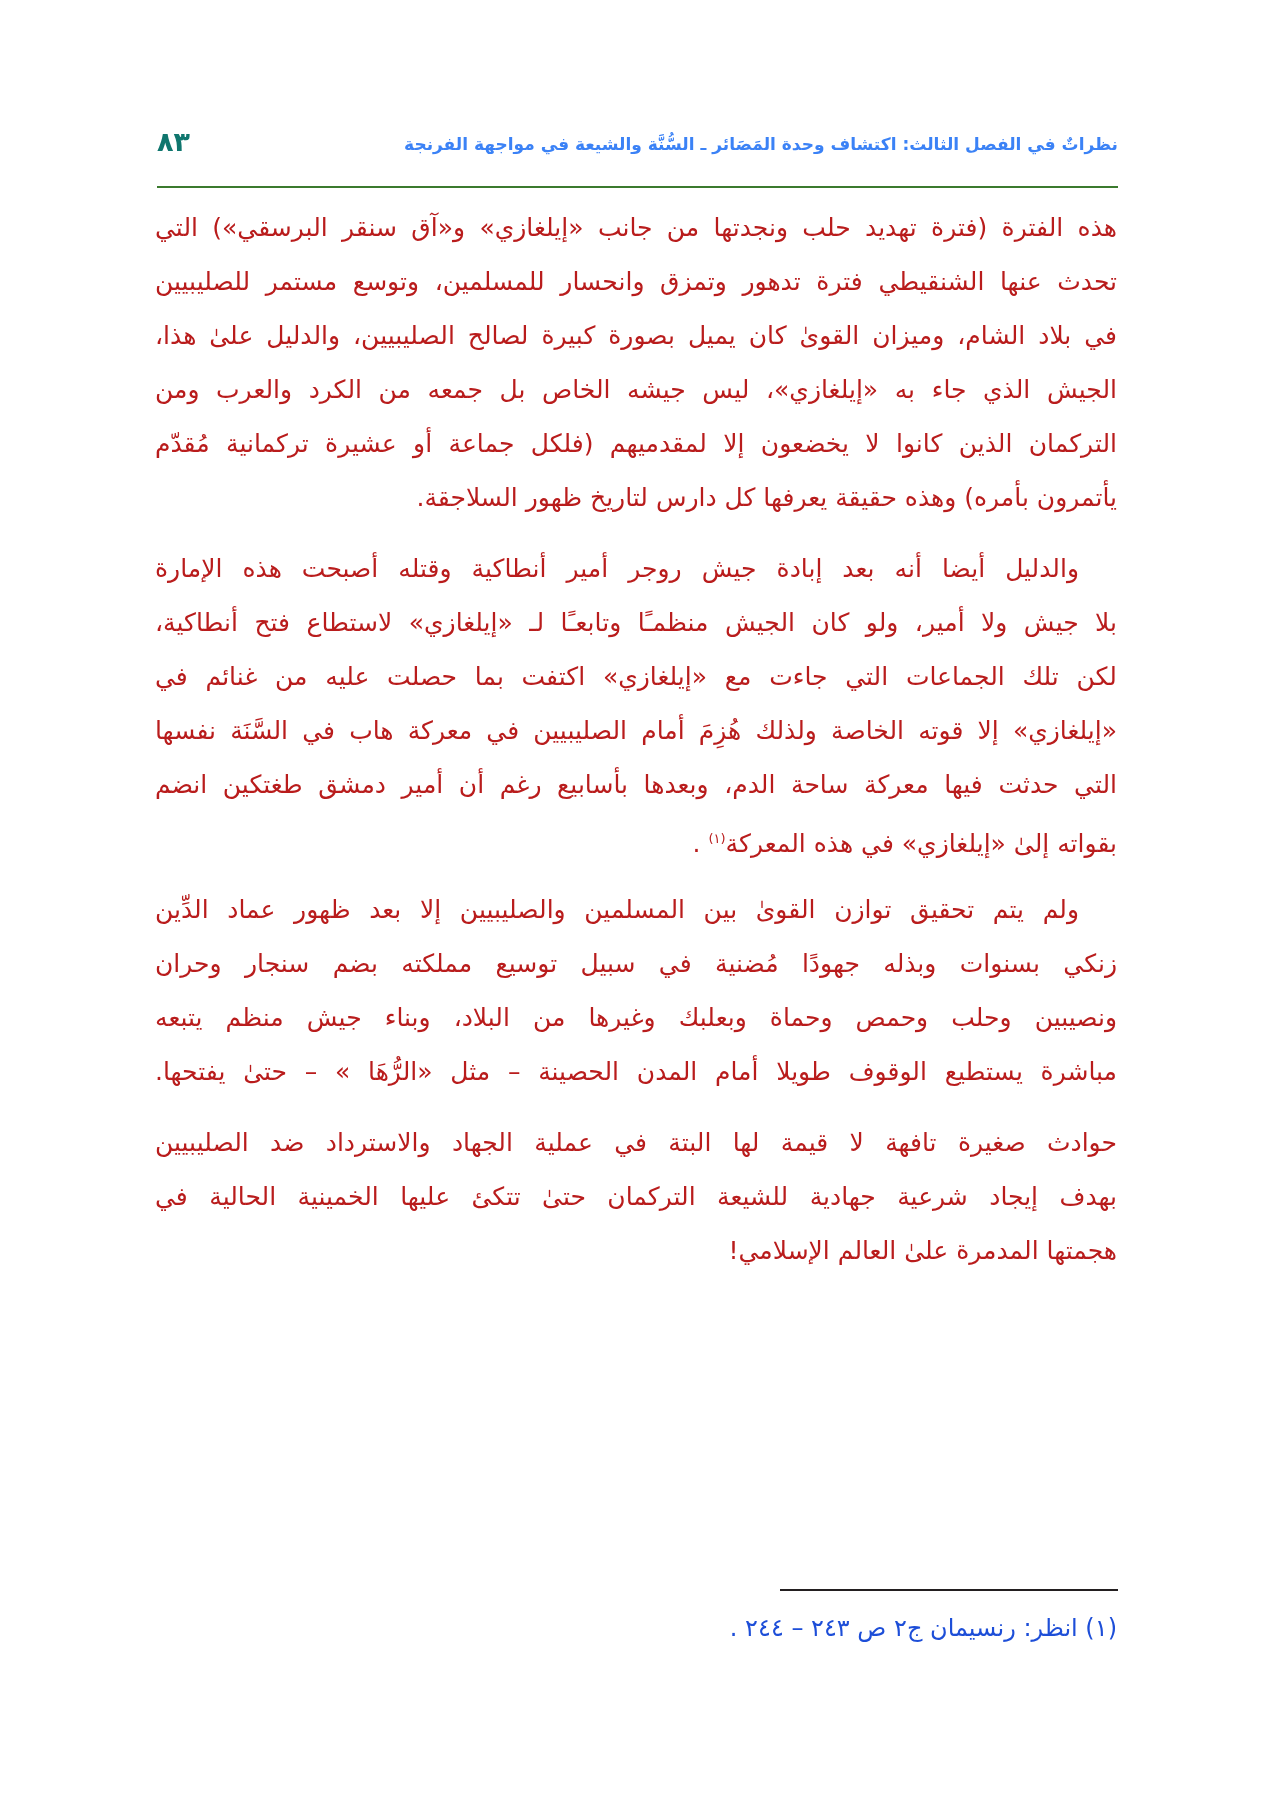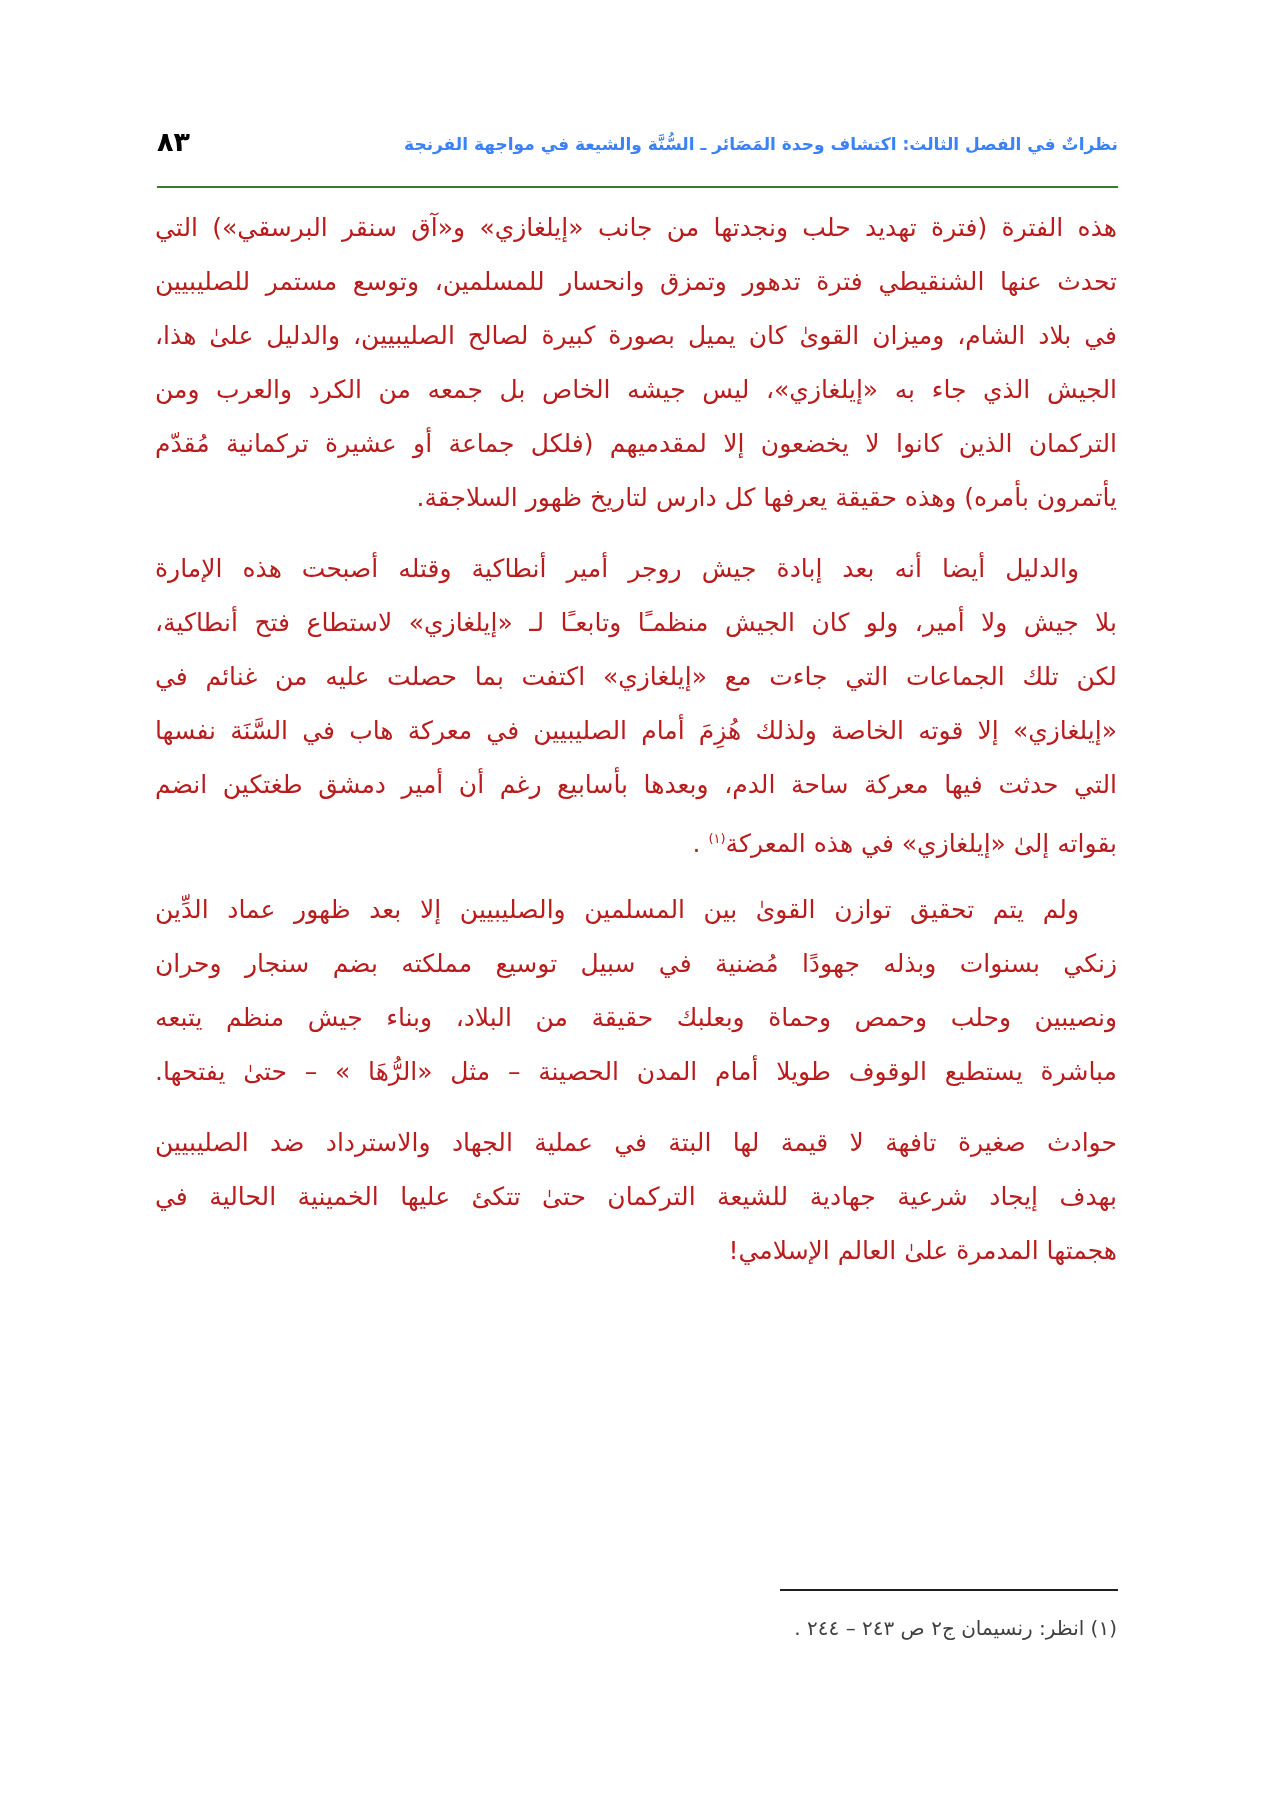--- a/index.html
+++ b/index.html
@@ -42,21 +42,21 @@
       letter-spacing: -0.3px;
     }
     .page-number {
       position: absolute;
       left: 0;
       top: 0;
       direction: rtl;
       font-family: "DejaVu Sans", sans-serif;
       font-size: 27px;
       font-weight: bold;
-      color: #000000;
+      color: #0f766e;
     }
     .header-rule {
       position: absolute;
       left: 157px;
       top: 186px;
       width: 961px;
       height: 2px;
       background: #3b7a2e;
     }
     .body-text {
@@ -96,23 +96,23 @@
       background: #231f20;
     }
     .footnote {
       position: absolute;
       left: 155px;
       top: 1610px;
       width: 962px;
       direction: rtl;
       text-align: right;
       font-family: "DejaVu Sans", sans-serif;
-      font-size: 20px;
+      font-size: 24px;
       line-height: 36px;
-      color: #404040;
+      color: #1d4ed8;
     }
     sup.fnref {
       font-size: 13px;
       vertical-align: super;
     }
   </style>
 </head>
 <body>
 
 <div class="page">
@@ -139,21 +139,21 @@
       <span class="line">بلا جيش ولا أمير، ولو كان الجيش منظمـًا وتابعـًا لـ «إيلغازي» لاستطاع فتح أنطاكية،</span>
       <span class="line">لكن تلك الجماعات التي جاءت مع «إيلغازي» اكتفت بما حصلت عليه من غنائم في</span>
       <span class="line">«إيلغازي» إلا قوته الخاصة ولذلك هُزِمَ أمام الصليبيين في معركة هاب في السَّنَة نفسها</span>
       <span class="line">التي حدثت فيها معركة ساحة الدم، وبعدها بأسابيع رغم أن أمير دمشق طغتكين انضم</span>
       <span class="line last"><span>بقواته إلىٰ «إيلغازي» في هذه المعركة</span><sup class="fnref">(١)</sup><span> .</span></span>
     </p>
 
     <p class="para">
       <span class="line indent">ولم يتم تحقيق توازن القوىٰ بين المسلمين والصليبيين إلا بعد ظهور عماد الدِّين</span>
       <span class="line">زنكي بسنوات وبذله جهودًا مُضنية في سبيل توسيع مملكته بضم سنجار وحران</span>
-      <span class="line">ونصيبين وحلب وحمص وحماة وبعلبك حقيقة من البلاد، وبناء جيش منظم يتبعه</span>
+      <span class="line">ونصيبين وحلب وحمص وحماة وبعلبك وغيرها من البلاد، وبناء جيش منظم يتبعه</span>
       <span class="line">مباشرة يستطيع الوقوف طويلا أمام المدن الحصينة – مثل «الرُّهَا » – حتىٰ يفتحها.</span>
     </p>
 
     <p class="para">
       <span class="line">حوادث صغيرة تافهة لا قيمة لها البتة في عملية الجهاد والاسترداد ضد الصليبيين</span>
       <span class="line">بهدف إيجاد شرعية جهادية للشيعة التركمان حتىٰ تتكئ عليها الخمينية الحالية في</span>
       <span class="line last">هجمتها المدمرة علىٰ العالم الإسلامي!</span>
     </p>
 
   </div>

